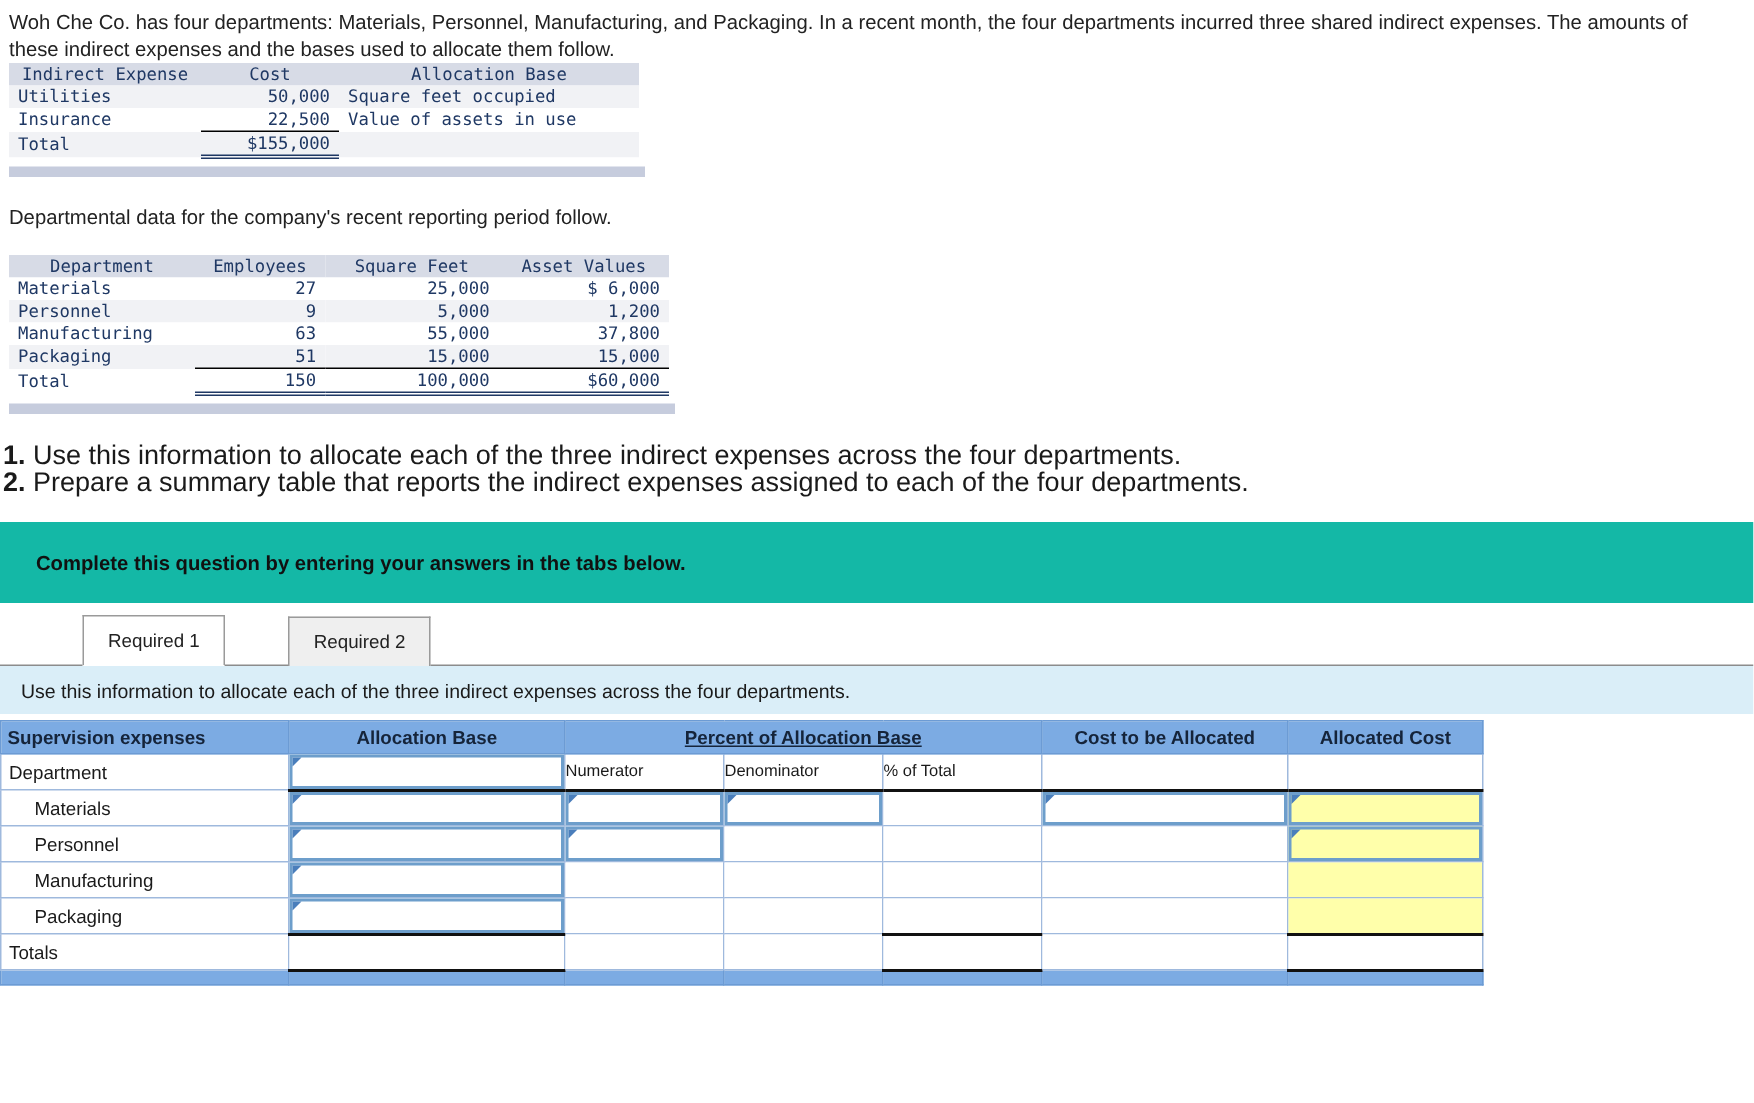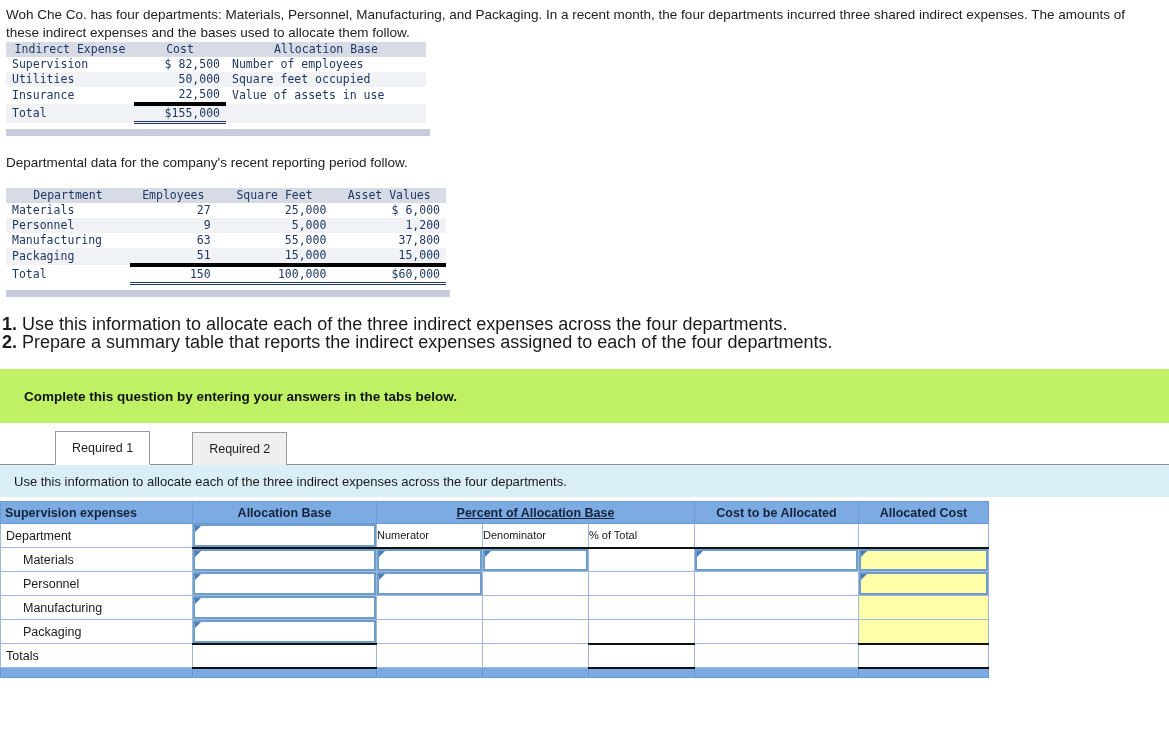--- a/index.html
+++ b/index.html
@@ -49,41 +49,41 @@
     background: #d7dbe6;
     text-align: center;
     color: #1f3864;
   }
   table.mono thead th.lbl { }
   table.mono tbody tr.alt td { background: #f1f2f5; }
   table.mono tbody tr td { background: #ffffff; }
   table.mono tbody tr.alt td { background: #f1f2f5; }
   .num { text-align: right; }
   .txt { text-align: left; }
-  .u-single { border-bottom: 4px solid #000000; }
+  .u-single { border-bottom: 1px solid #000000; }
   .u-double {
     border-bottom: 3px double #1f3864;
   }
   .spacer-row td { height: 5px; background: #ffffff !important; }
   .footer-bar {
     height: 7px;
     background: #c6ccdd;
   }
 
   
   .reqs {
     padding: 4px 6px 0 2px;
     font-size: 18px;
     line-height: 18px;
   }
   .reqs b { font-weight: bold; }
 
   
   .complete-band {
-    background: #bef264;
+    background: #14b8a6;
     height: 54px;
     margin-top: 18px;
     display: flex;
     align-items: center;
     padding-left: 24px;
     font-weight: bold;
     font-size: 13.5px;
     color: #111;
   }
 
@@ -213,25 +213,20 @@
         <col style="width:200px">
     </colgroup>
     <thead>
       <tr>
         <th class="lbl">Indirect Expense</th>
         <th class="lbl">Cost</th>
         <th class="lbl">Allocation Base</th>
       </tr>
     </thead>
     <tbody>
-      <tr>
-        <td class="txt">Supervision</td>
-        <td class="num">$ 82,500</td>
-        <td class="txt">Number of employees</td>
-      </tr>
       <tr class="alt">
         <td class="txt">Utilities</td>
         <td class="num">50,000</td>
         <td class="txt">Square feet occupied</td>
       </tr>
       <tr>
         <td class="txt">Insurance</td>
         <td class="num u-single">22,500</td>
         <td class="txt">Value of assets in use</td>
       </tr>

